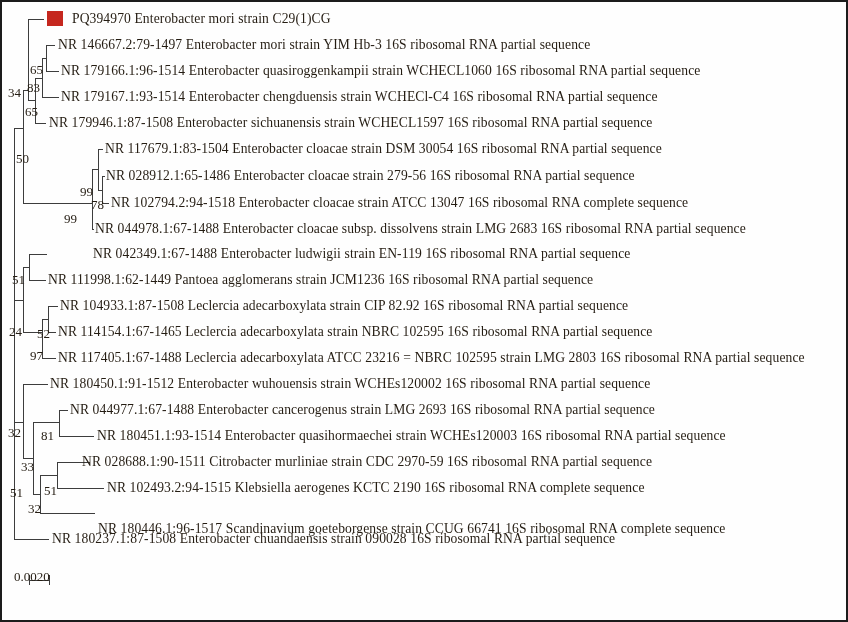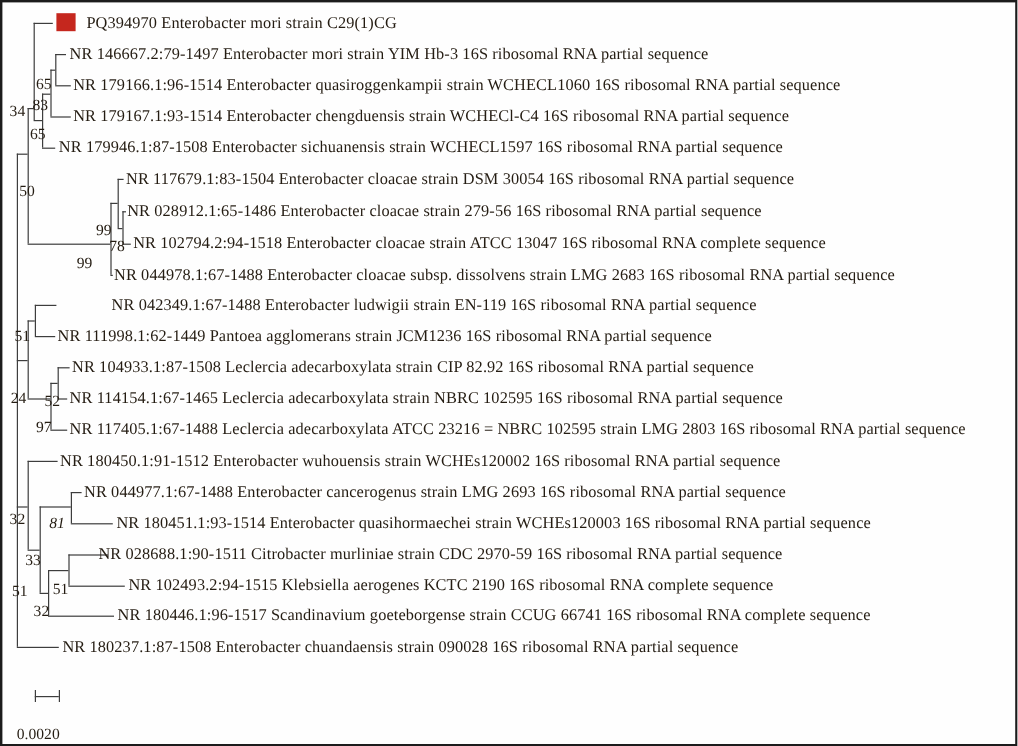--- a/index.html
+++ b/index.html
@@ -112,43 +112,43 @@
       <div class="taxon" style="left: 47px; top: 243px; margin-left: 44px;">NR 042349.1:67-1488 Enterobacter ludwigii strain EN-119 16S ribosomal RNA partial sequence</div>
       <div class="taxon" style="left: 46px; top: 269px;">NR 111998.1:62-1449 Pantoea agglomerans strain JCM1236 16S ribosomal RNA partial sequence</div>
       <div class="taxon" style="left: 58px; top: 295px;">NR 104933.1:87-1508 Leclercia adecarboxylata strain CIP 82.92 16S ribosomal RNA partial sequence</div>
       <div class="taxon" style="left: 56px; top: 321px;">NR 114154.1:67-1465 Leclercia adecarboxylata strain NBRC 102595 16S ribosomal RNA partial sequence</div>
       <div class="taxon" style="left: 56px; top: 347px;">NR 117405.1:67-1488 Leclercia adecarboxylata ATCC 23216 = NBRC 102595 strain LMG 2803 16S ribosomal RNA partial sequence</div>
       <div class="taxon" style="left: 48px; top: 373px;">NR 180450.1:91-1512 Enterobacter wuhouensis strain WCHEs120002 16S ribosomal RNA partial sequence</div>
       <div class="taxon" style="left: 68px; top: 399px;">NR 044977.1:67-1488 Enterobacter cancerogenus strain LMG 2693 16S ribosomal RNA partial sequence</div>
       <div class="taxon" style="left: 95px; top: 425px;">NR 180451.1:93-1514 Enterobacter quasihormaechei strain WCHEs120003 16S ribosomal RNA partial sequence</div>
       <div class="taxon" style="left: 80px; top: 451px;">NR 028688.1:90-1511 Citrobacter murliniae strain CDC 2970-59 16S ribosomal RNA partial sequence</div>
       <div class="taxon" style="left: 105px; top: 477px;">NR 102493.2:94-1515 Klebsiella aerogenes KCTC 2190 16S ribosomal RNA complete sequence</div>
-      <div class="taxon" style="left: 96px; top: 502px;">NR 180446.1:96-1517 Scandinavium goeteborgense strain CCUG 66741 16S ribosomal RNA complete sequence</div>
+      <div class="taxon" style="left: 96px; top: 518px;">NR 180446.1:96-1517 Scandinavium goeteborgense strain CCUG 66741 16S ribosomal RNA complete sequence</div>
       <div class="taxon" style="left: 50px; top: 528px;">NR 180237.1:87-1508 Enterobacter chuandaensis strain 090028 16S ribosomal RNA partial sequence</div>
     </div>
   <div id="boots">
       <div class="boot" style="left: 28px; top: 61px;">65</div>
       <div class="boot" style="left: 6px; top: 84px;">34</div>
       <div class="boot" style="left: 25px; top: 79px;">83</div>
       <div class="boot" style="left: 23px; top: 103px;">65</div>
       <div class="boot" style="left: 14px; top: 150px;">50</div>
       <div class="boot" style="left: 78px; top: 183px;">99</div>
       <div class="boot" style="left: 89px; top: 196px;">78</div>
       <div class="boot" style="left: 62px; top: 210px;">99</div>
       <div class="boot" style="left: 10px; top: 271px;">51</div>
       <div class="boot" style="left: 7px; top: 307px; margin-top: 16px;">24</div>
       <div class="boot" style="left: 35px; top: 325px;">52</div>
       <div class="boot" style="left: 28px; top: 347px;">97</div>
       <div class="boot" style="left: 6px; top: 424px;">32</div>
-      <div class="boot" style="left: 39px; top: 427px; font-style: italic;">81</div>
+      <div class="boot" style="left: 39px; top: 427px;">81</div>
       <div class="boot" style="left: 19px; top: 458px;">33</div>
       <div class="boot" style="left: 42px; top: 482px;">51</div>
       <div class="boot" style="left: 8px; top: 484px;">51</div>
       <div class="boot" style="left: 26px; top: 500px;">32</div>
     </div>
   <div id="scalebar">
       <div class="hline" style="left: 27px; width: 20px; top: 578px; background: rgb(61, 61, 61);"></div>
       <div class="vline" style="left: 27px; top: 573px; height: 10px; background: rgb(61, 61, 61);"></div>
       <div class="vline" style="left: 47px; top: 573px; height: 10px; background: rgb(61, 61, 61);"></div>
     </div>
-  <div class="scalelabel" style="left: 12px; top: 567px; margin-top: 35px;">0.0020</div>
+  <div class="scalelabel" style="left: 12px; top: 567px;">0.0020</div>
 <div class="marker" style="left: 45px; top: 9px; width: 16px; height: 15px; background: rgb(197, 39, 30);"></div>
   </div>
 
 </body></html>

